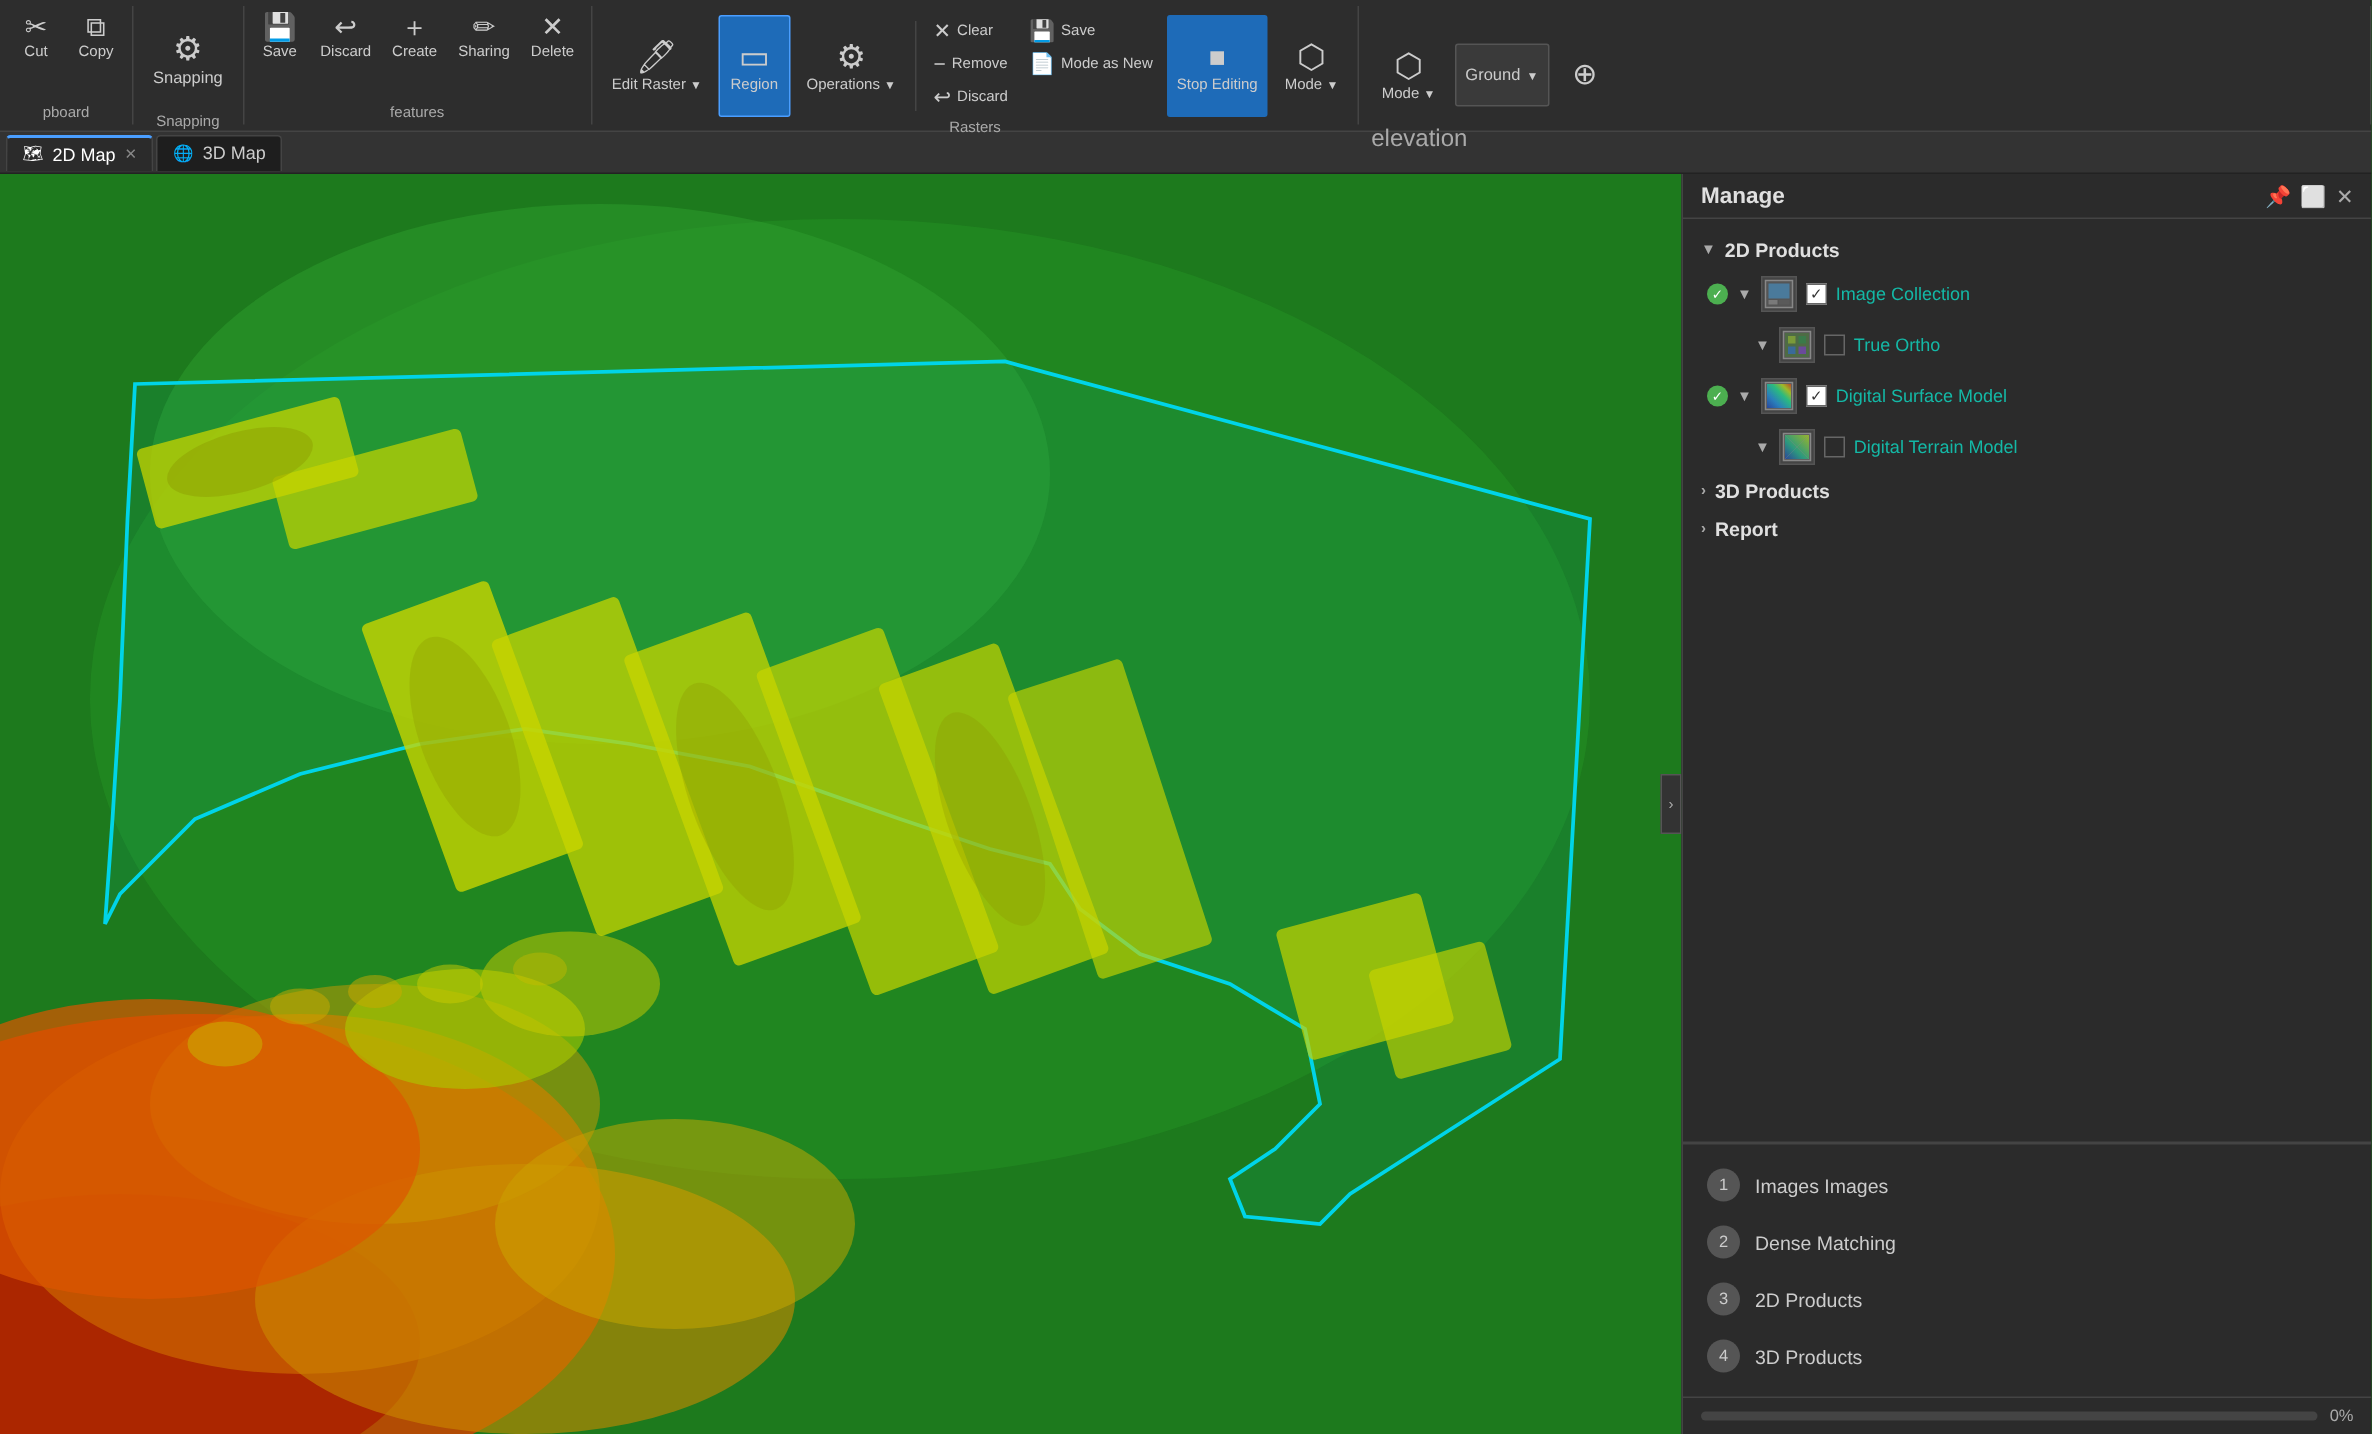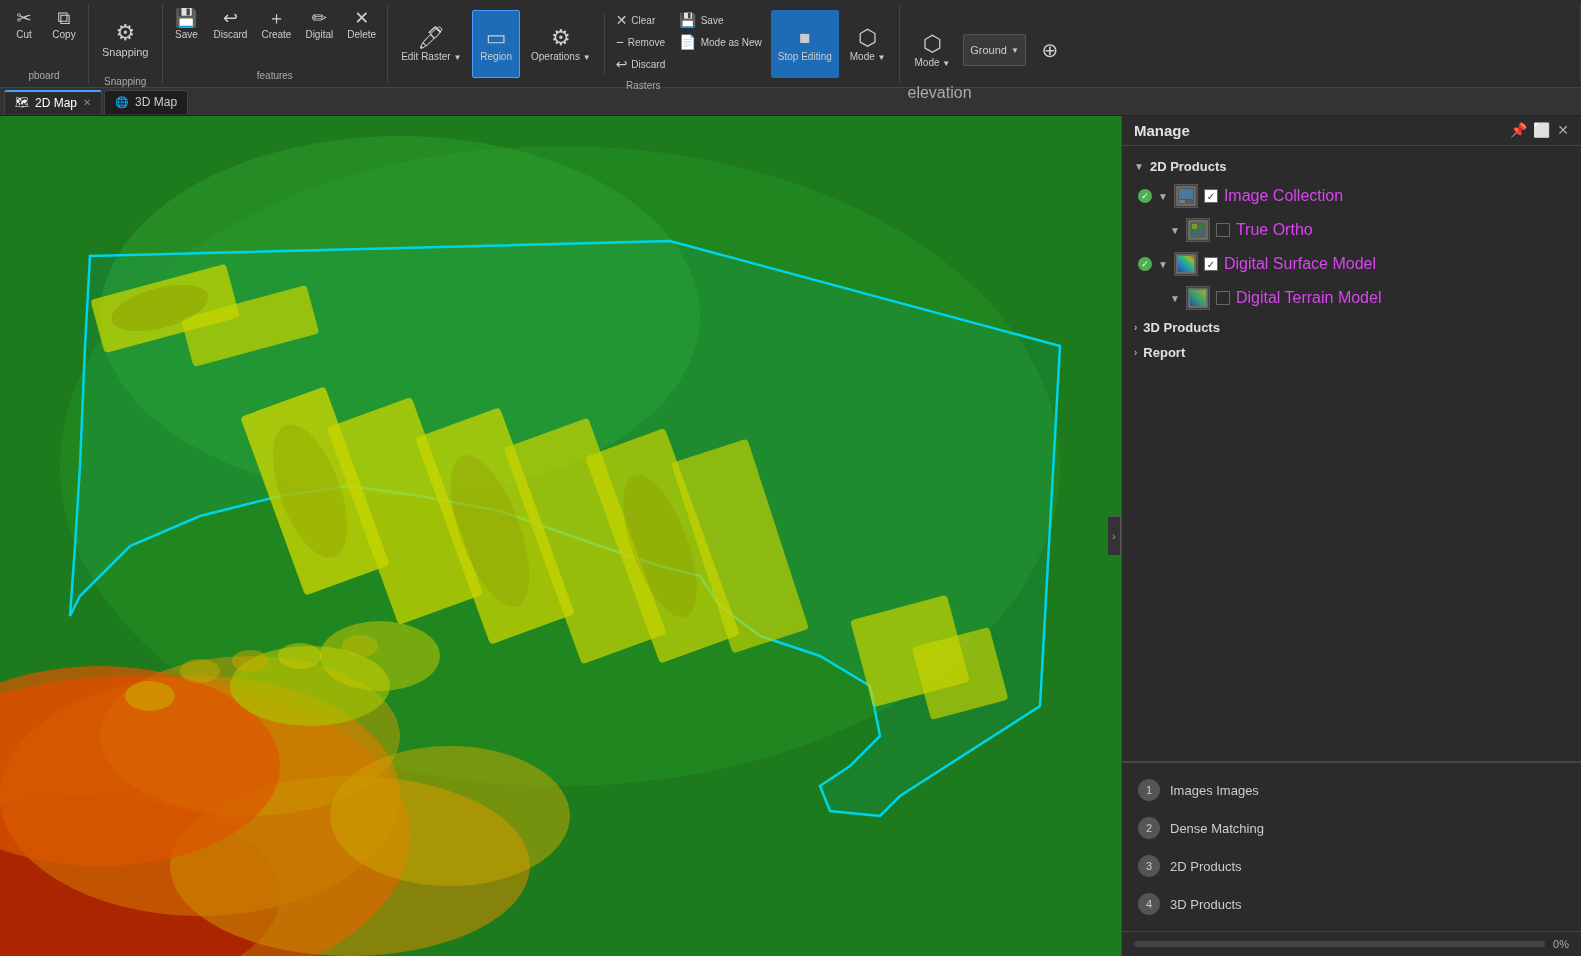--- a/index.html
+++ b/index.html
@@ -80,21 +80,21 @@
       background: #3a3a3a;
       border: 1px solid #555;
       color: #ccc;
       padding: 3px 6px;
       border-radius: 2px;
       font-size: 11px;
       cursor: pointer;
       display: flex;
       align-items: center;
       gap: 4px;
-      height: 32px;
+      height: 42px;
     }
 
     
     #tabbar {
       height: 28px;
       background: #333;
       display: flex;
       align-items: center;
       border-bottom: 1px solid #222;
       padding-left: 4px;
@@ -141,21 +141,21 @@
     #right-panel {
       width: 460px;
       background: #2b2b2b;
       border-left: 1px solid #444;
       display: flex;
       flex-direction: column;
     }
     #panel-header {
       display: flex;
       justify-content: space-between;
-      align-items: flex-start;
+      align-items: center;
       padding: 6px 12px;
       border-bottom: 1px solid #444;
     }
     #panel-title {
       font-size: 15px;
       font-weight: 600;
       color: #e0e0e0;
     }
     #panel-header-actions { display: flex; gap: 6px; }
     .panel-icon-btn { cursor: pointer; color: #aaa; font-size: 14px; }
@@ -187,21 +187,21 @@
       padding: 5px 12px;
       cursor: pointer;
       font-size: 13px;
       color: #e0e0e0;
       font-weight: 600;
     }
     .section-chevron { margin-right: 6px; font-size: 10px; color: #aaa; }
     .product-check { width: 14px; height: 14px; border: 1px solid #666; background: transparent; display: inline-flex; align-items: center; justify-content: center; font-size: 10px; }
     .product-check.checked { background: #fff; color: #333; }
     .product-icon { width: 24px; height: 24px; border: 1px solid #555; background: #444; display: flex; align-items: center; justify-content: center; font-size: 9px; overflow: hidden; flex-shrink: 0; }
-    .product-name { font-size: 16px; color: #d946ef; cursor: pointer; }
+    .product-name { font-size: 12px; color: #14b8a6; cursor: pointer; }
     .status-circle { width: 14px; height: 14px; border-radius: 50%; background: #4caf50; display: flex; align-items: center; justify-content: center; font-size: 9px; color: #fff; flex-shrink: 0; }
     .expand-arrow { font-size: 10px; color: #aaa; cursor: pointer; }
 
     
     #steps-section {
       border-top: 1px solid #444;
       padding: 8px 0;
     }
     .step-item {
       display: flex;
@@ -305,21 +305,21 @@
       <div class="tb-btn">
         <span class="icon">↩</span>
         <span>Discard</span>
       </div>
       <div class="tb-btn">
         <span class="icon">＋</span>
         <span>Create</span>
       </div>
       <div class="tb-btn">
         <span class="icon">✏</span>
-        <span>Digital</span>
+        <span>Sharing</span>
       </div>
       <div class="tb-btn">
         <span class="icon">✕</span>
         <span>Delete</span>
       </div>
     </div>
     <div class="toolbar-group-label">features</div>
   </div>
 
   <div class="toolbar-group" style="min-width:380px;">

